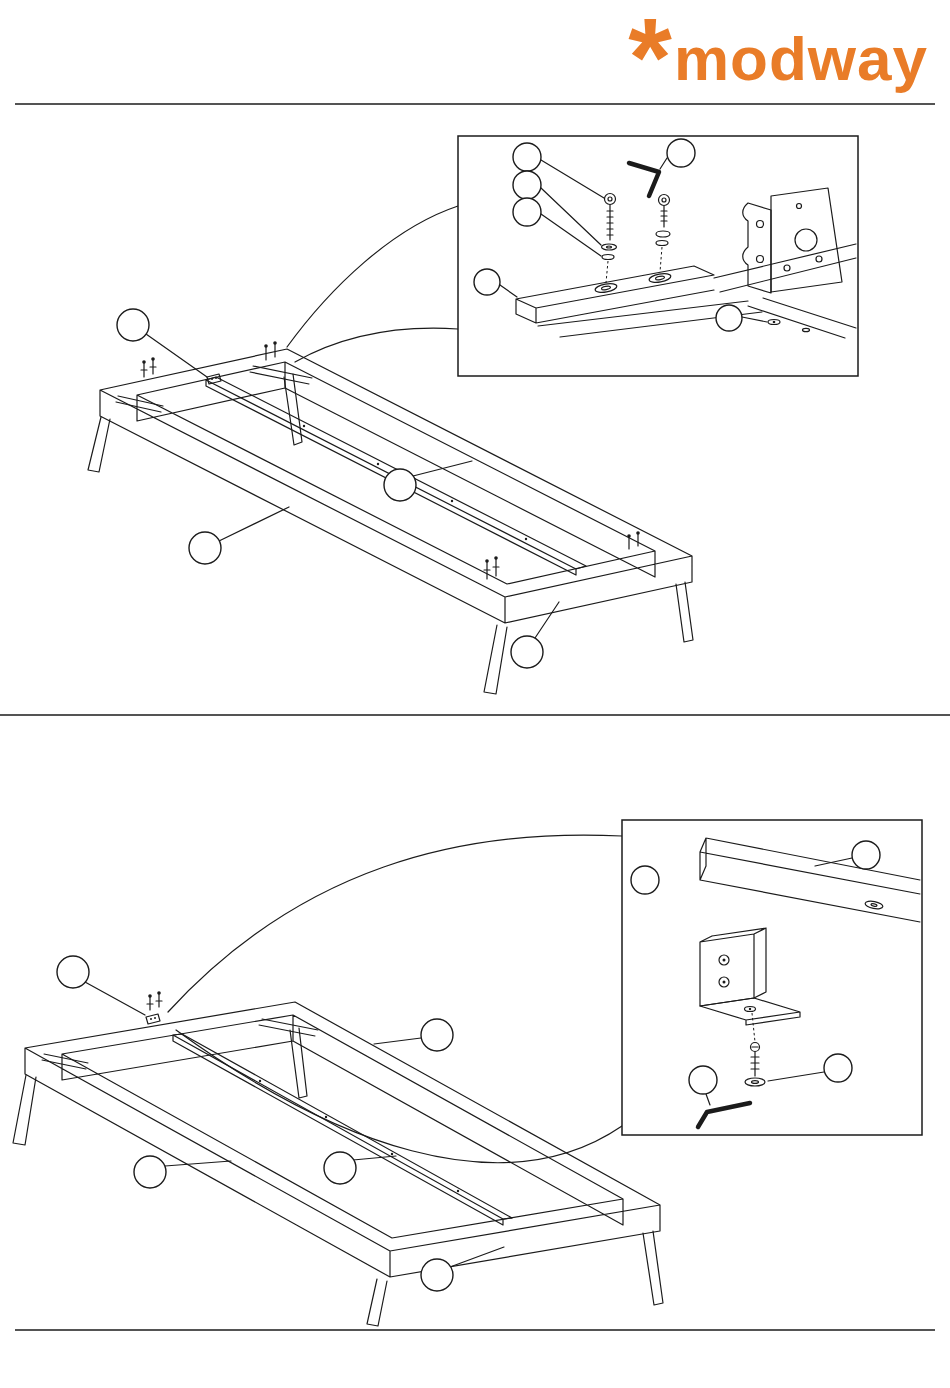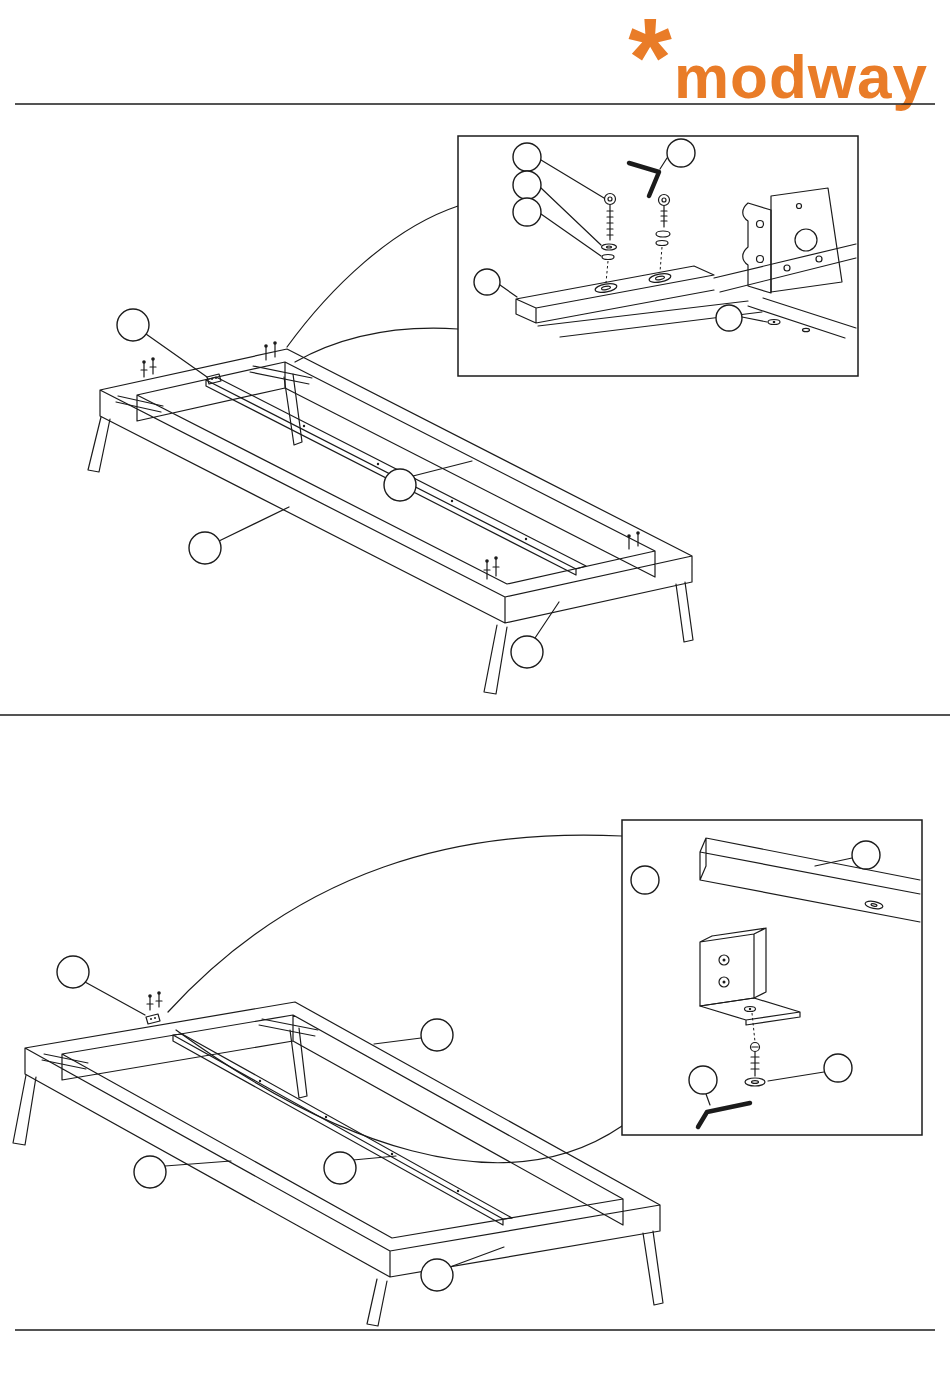--- a/index.html
+++ b/index.html
@@ -1,21 +1,21 @@
 <!DOCTYPE html>
 <html style="--line: #1b1b1b; --accent: #E97C28;"><head>
 <meta charset="utf-8">
 <style>
   :root { --line:#1b1b1b; --accent:#E97C28; }
   * { margin:0; padding:0; box-sizing:border-box; }
   html,body { width:950px; height:1388px; background:#fff; font-family:"Liberation Sans", sans-serif; }
   .page { position:relative; width:950px; height:1388px; background:#fff; overflow:hidden; }
   .logo { position:absolute; top:16px; right:22px; display:flex; align-items:flex-start; color:var(--accent); }
   .logo-mark { font-size:112px; font-weight:700; line-height:1; position:relative; top:-14px; margin-right:2px; }
-  .logo-text { font-size:62px; font-weight:700; line-height:1; margin-top:30px; letter-spacing:1px; }
+  .logo-text { font-size:62px; font-weight:700; line-height:1; margin-top:12px; letter-spacing:1px; }
   svg { position:absolute; left:0; top:0; }
   svg .ln  { fill:none; stroke:var(--line); stroke-width:1.2; stroke-linecap:round; stroke-linejoin:round; }
   svg .ln15{ fill:none; stroke:var(--line); stroke-width:1.6; }
   svg .box { fill:#ffffff; stroke:var(--line); stroke-width:1.5; }
   svg .co  { fill:#ffffff; stroke:var(--line); stroke-width:1.4; }
   svg .thick { fill:none; stroke:var(--line); stroke-width:4.5; stroke-linecap:round; stroke-linejoin:round; }
   svg .dot { fill:var(--line); stroke:none; }
   svg .dash{ fill:none; stroke:var(--line); stroke-width:1; stroke-dasharray:2.5 2.5; }
 </style>
 </head>

